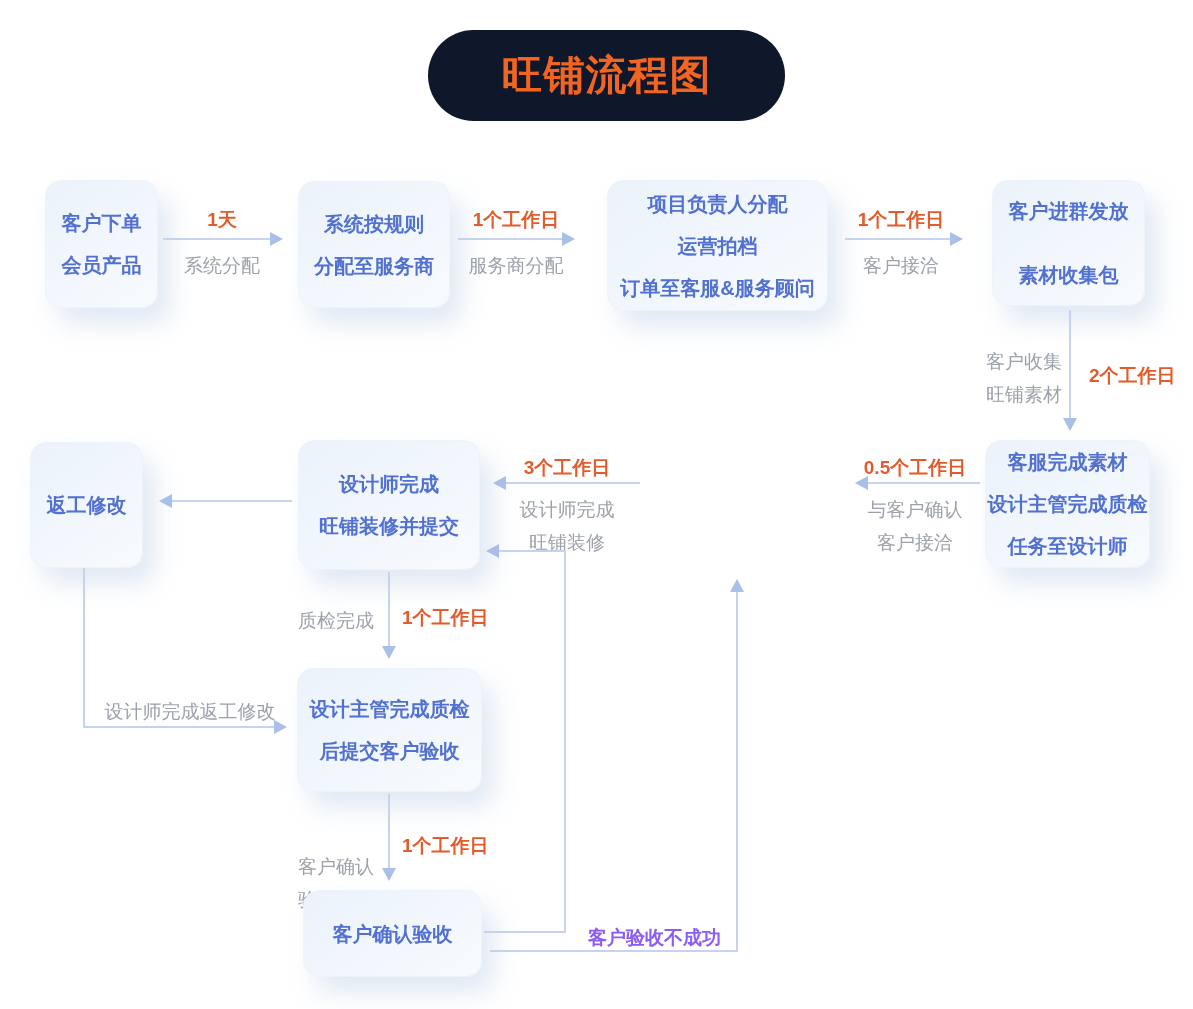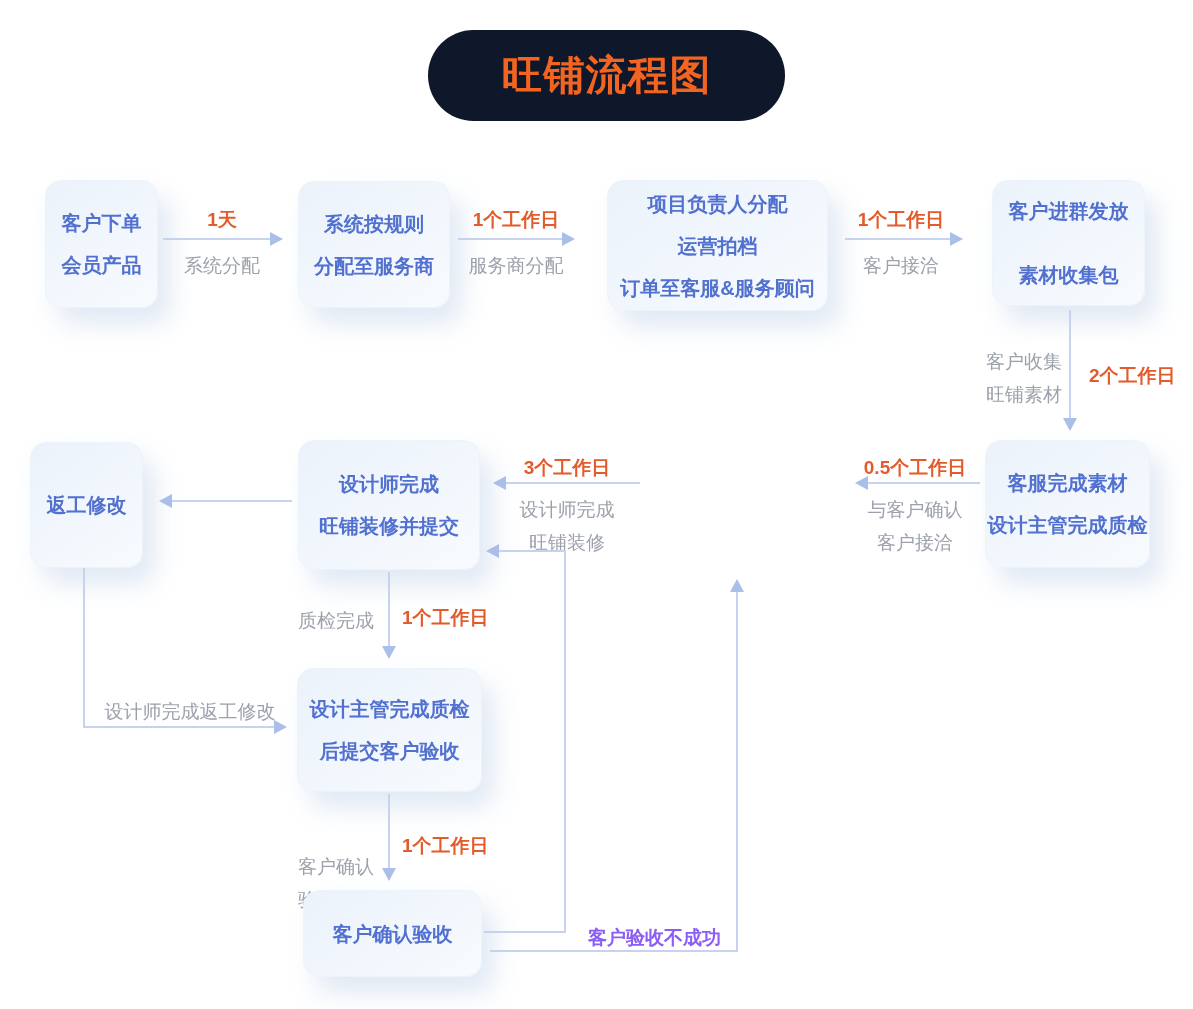--- a/index.html
+++ b/index.html
@@ -86,20 +86,21 @@
   <div class="arr arr-down" style="left:1063px;top:418px;"></div>
   <div class="lbl-gray align-right" style="left:958px;top:345px;width:104px;">
     <span style="display:block;">客户收集</span>
     <span style="display:block;">旺铺素材</span>
   </div>
   <div class="lbl-orange" style="left:1089px;top:363px;text-align:center;">2个工作日</div>
 
   <div class="node" style="left:985px;top:440px;width:165px;height:128px;">
     <span>客服完成素材</span>
     <span>设计主管完成质检</span>
+    <span>任务至设计师</span>
   </div>
   <div class="node" style="left:298px;top:440px;width:182px;height:130px;">
     <span>设计师完成</span>
     <span>旺铺装修并提交</span>
   </div>
   <div class="node" style="left:30px;top:442px;width:113px;height:126px;">
     <span>返工修改</span>
   </div>
 
   <div class="hline" style="left:868px;top:482px;width:112px;"></div>

